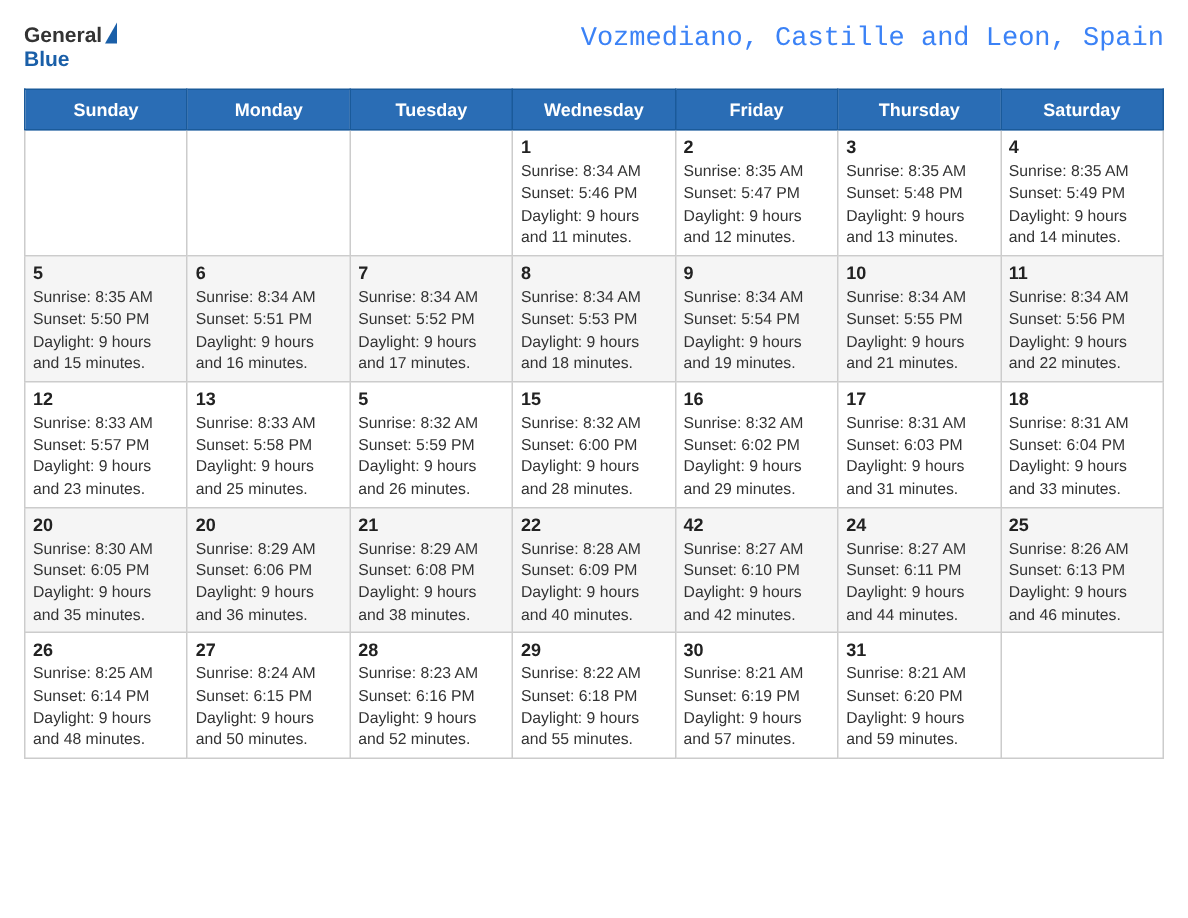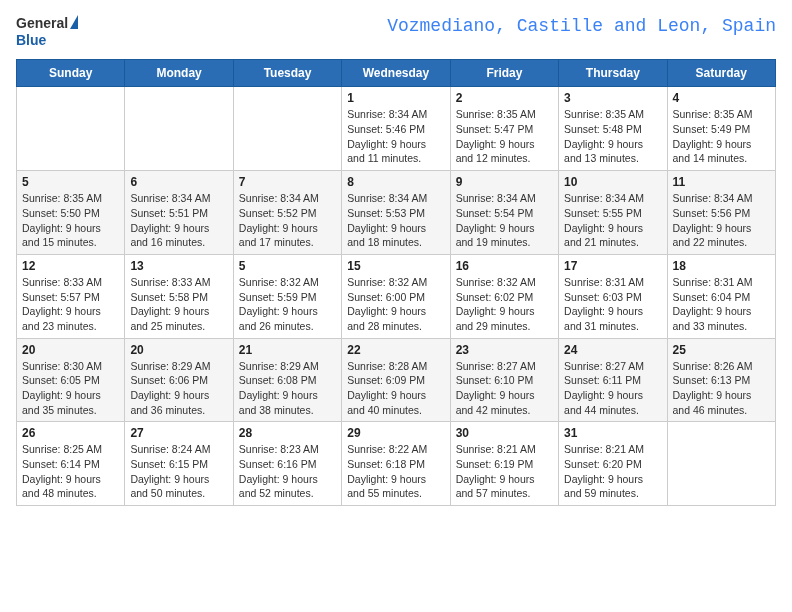--- a/index.html
+++ b/index.html
@@ -213,21 +213,21 @@
         </td>
         <td>
           <div class="day-number">21</div>
           <div class="day-info">Sunrise: 8:29 AM<br>Sunset: 6:08 PM<br>Daylight: 9 hours and 38 minutes.</div>
         </td>
         <td>
           <div class="day-number">22</div>
           <div class="day-info">Sunrise: 8:28 AM<br>Sunset: 6:09 PM<br>Daylight: 9 hours and 40 minutes.</div>
         </td>
         <td>
-          <div class="day-number">23</div>
+          <div class="day-number">42</div>
           <div class="day-info">Sunrise: 8:27 AM<br>Sunset: 6:10 PM<br>Daylight: 9 hours and 42 minutes.</div>
         </td>
         <td>
           <div class="day-number">24</div>
           <div class="day-info">Sunrise: 8:27 AM<br>Sunset: 6:11 PM<br>Daylight: 9 hours and 44 minutes.</div>
         </td>
         <td>
           <div class="day-number">25</div>
           <div class="day-info">Sunrise: 8:26 AM<br>Sunset: 6:13 PM<br>Daylight: 9 hours and 46 minutes.</div>
         </td>

